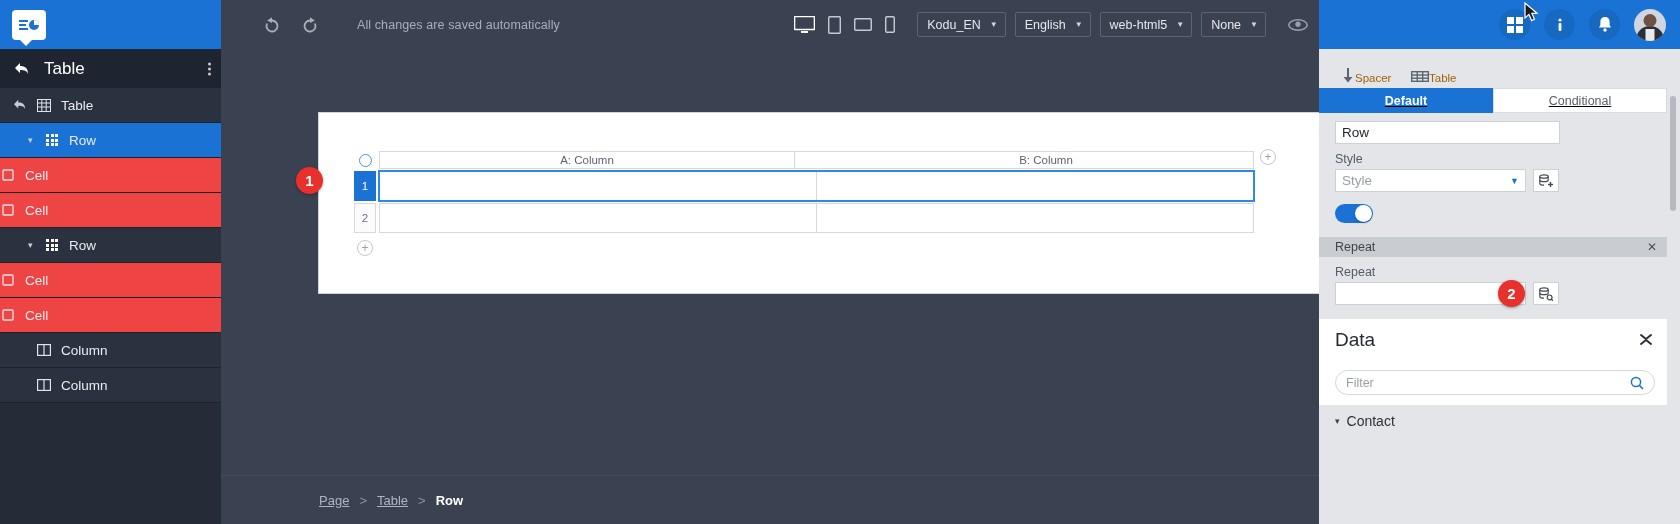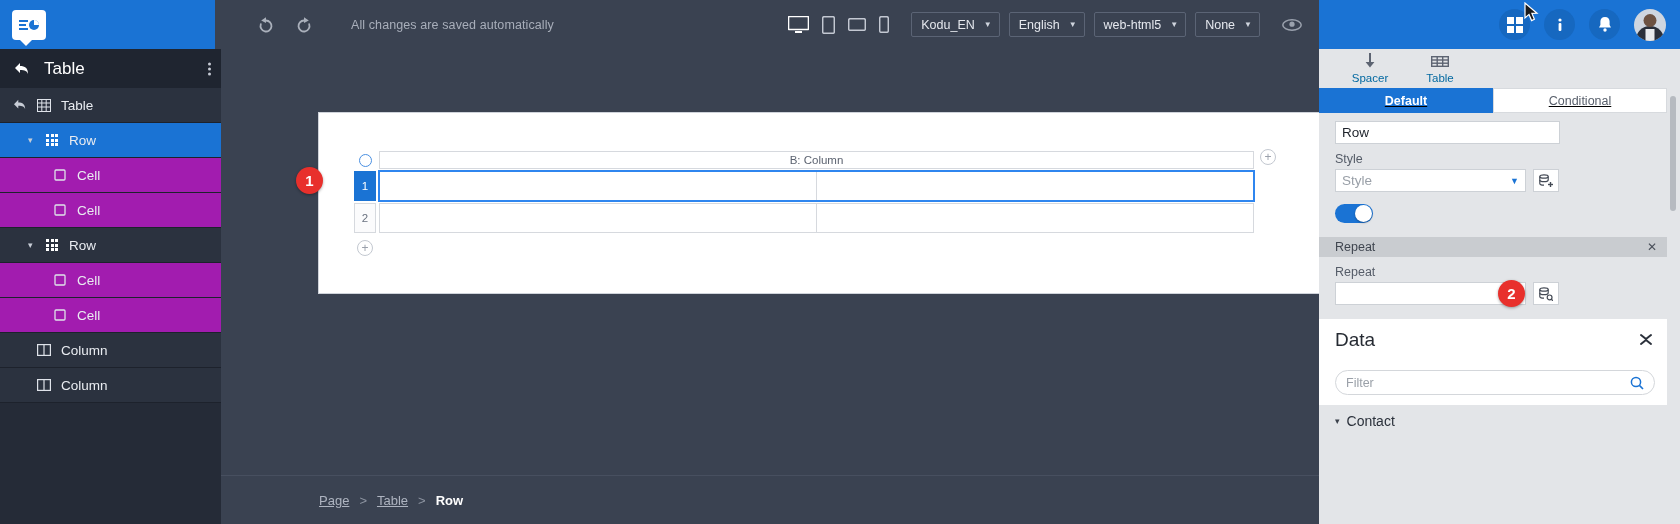--- a/index.html
+++ b/index.html
@@ -41,33 +41,33 @@
     display:flex; flex-direction:column; gap:2px; }
   .sb-kebab i { width:3px; height:3px; border-radius:50%; background:#c7ccd5; display:block;}
 
   .tree-row {
     height: 35px; display: flex; align-items: center; color: #e9ecf1;
     font-size: 13.5px; border-bottom: 1px solid #1d222c;
   }
   .tree-row.lvl0 { background:#2b323f; padding-left: 12px; }
   .tree-row.lvl1 { background:#1a73d4; padding-left: 28px; }
   .tree-row.lvl1.plain { background:#2b323f; }
-  .tree-row.lvl2 { background:#a21caf; padding-left: 52px; }
+  .tree-row.lvl2 { background:#ef4444; }
   .tree-row.lvl1b { background:#2b323f; padding-left: 36px; }
   .tree-row .ic { width: 16px; height: 16px; margin-right: 9px; display:flex; align-items:center; justify-content:center; flex:none;}
   .tree-row .caret { width: 12px; margin-right: 4px; color:#c8cdd6; font-size:9px; display:flex; align-items:center; }
   .tree-row .lbl { white-space: nowrap; }
 
   
   .grid9 { display:grid; grid-template-columns: repeat(3,3px); grid-template-rows:repeat(3,3px); gap:1.5px;}
   .grid9 span { background:#fff; width:3px; height:3px; display:block;}
 
   
   .topbar {
-    position:absolute; left:215px; top:0; width: 1098px; height:49px;
+    position:absolute; left:221px; top:0; width: 1098px; height:49px;
     background:#3a4251; display:flex; align-items:center;
   }
   .tb-icon-btn { width:30px; height:30px; display:flex; align-items:center; justify-content:center;
     color:#aab0bb; margin-left: 8px; }
   .tb-save { color:#a8aeba; font-size:12.5px; margin-left: 32px; letter-spacing:.1px;}
   .tb-right { margin-left:auto; display:flex; align-items:center; gap:0; padding-right:10px;}
   .devices { display:flex; align-items:center; gap:13px; margin-right:22px;}
   .dev { color:#c3c8d2; display:flex; align-items:center; justify-content:center;}
   .dev.active { color:#ffffff; }
   .sel {
@@ -157,21 +157,21 @@
   
   .rpanel {
     position:absolute; left:1319px; top:49px; width:361px; height:475px;
     background:#e3e5e8; overflow:hidden;
   }
   .rp-inner { position:absolute; left:0; top:0; width:348px; }
   .widgets {
     height:39px; background:#e3e5e8; display:flex; align-items:flex-end;
     padding: 0 0 4px 0;
   }
-  .widget { width:58px; display:flex; flex-direction:column; align-items:center; color:#0369a1;}
+  .widget { width:58px; display:flex; flex-direction:row; align-items:center; color:#a16207;}
   .widget .wlabel { font-size:11.5px; margin-top:3px;}
   .widget:nth-child(1){ margin-left:22px;}
   .widget:nth-child(2){ margin-left:12px;}
 
   .sec-head {
     background:#ffffff; height:41px; display:flex; align-items:center;
     padding:0 12px 0 16px;
   }
   .sec-head .stitle { font-size:19px; color:#262b33; font-weight:400;}
   .collapse { margin-left:auto; width:18px; height:18px; color:#2b313b; }
@@ -470,20 +470,21 @@
 
   <div class="canvas">
     <div class="page-sheet">
 
       <div class="tbl">
 
         <div class="tbl-headrow">
           <span class="corner">
               <span class="circ"></span>
             </span>
+          <span class="colhead">A: Column</span>
           <span class="colhead">B: Column</span>
         </div>
 
         <div class="tbl-body">
 
           <div class="datarow selected" style="margin-bottom:2px">
             <span class="rowhead">1</span>
             <span class="cellwrap">
               <span class="cell"></span>
               <span class="cell"></span>

